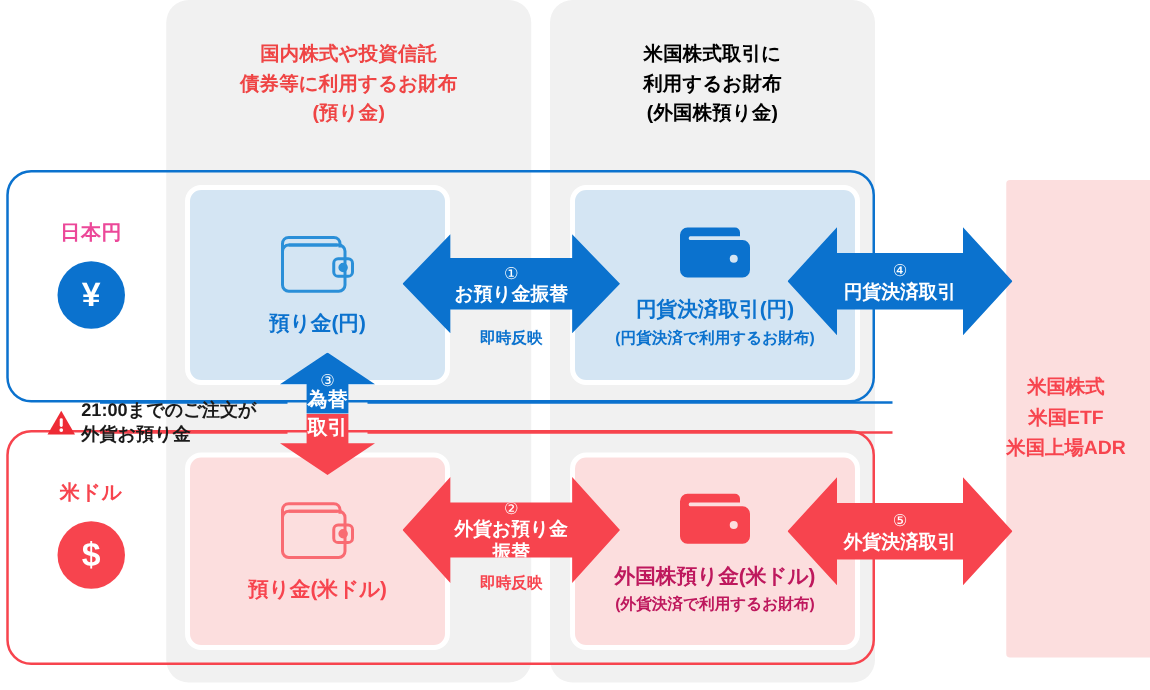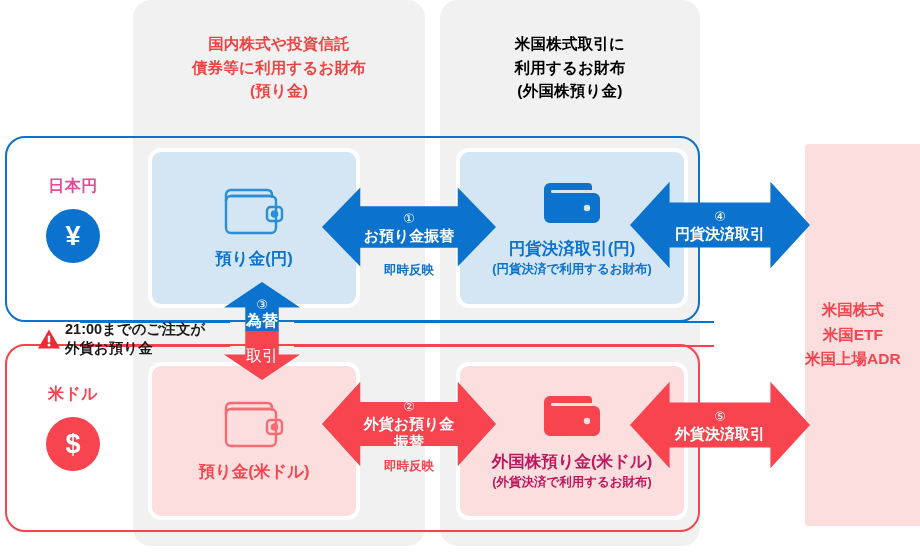--- a/index.html
+++ b/index.html
@@ -130,21 +130,21 @@
     position:absolute;left:0;top:49px;width:76px;height:49px;background:#f7444e;
     clip-path:polygon(28% 0%, 72% 0%, 72% 48%, 100% 48%, 50% 100%, 0% 48%, 28% 48%);
     display:flex;align-items:flex-start;justify-content:center;
   }
   #arrow3 .a3top{
     color:#fff;text-align:center;line-height:1.1;padding-bottom:1px;
   }
   #arrow3 .a3top .num{display:block;font-size:13px;font-weight:normal;}
   #arrow3 .a3top .txt{display:block;font-size:16px;font-weight:bold;}
   #arrow3 .a3bot{
-    color:#fff;font-size:16px;font-weight:normal;text-align:right;padding-top:15px;
+    color:#fff;font-size:16px;font-weight:bold;text-align:right;padding-top:1px;
   }
 
   
   #warn{
     position:absolute;left:37px;top:320px;display:flex;align-items:center;
   }
   #warn .wtri{margin-right:4px;margin-top:4px;}
   #warn .wtxt{
     font-weight:bold;font-size:14.5px;color:#1a1a1a;line-height:1.3;white-space:nowrap;
   }

